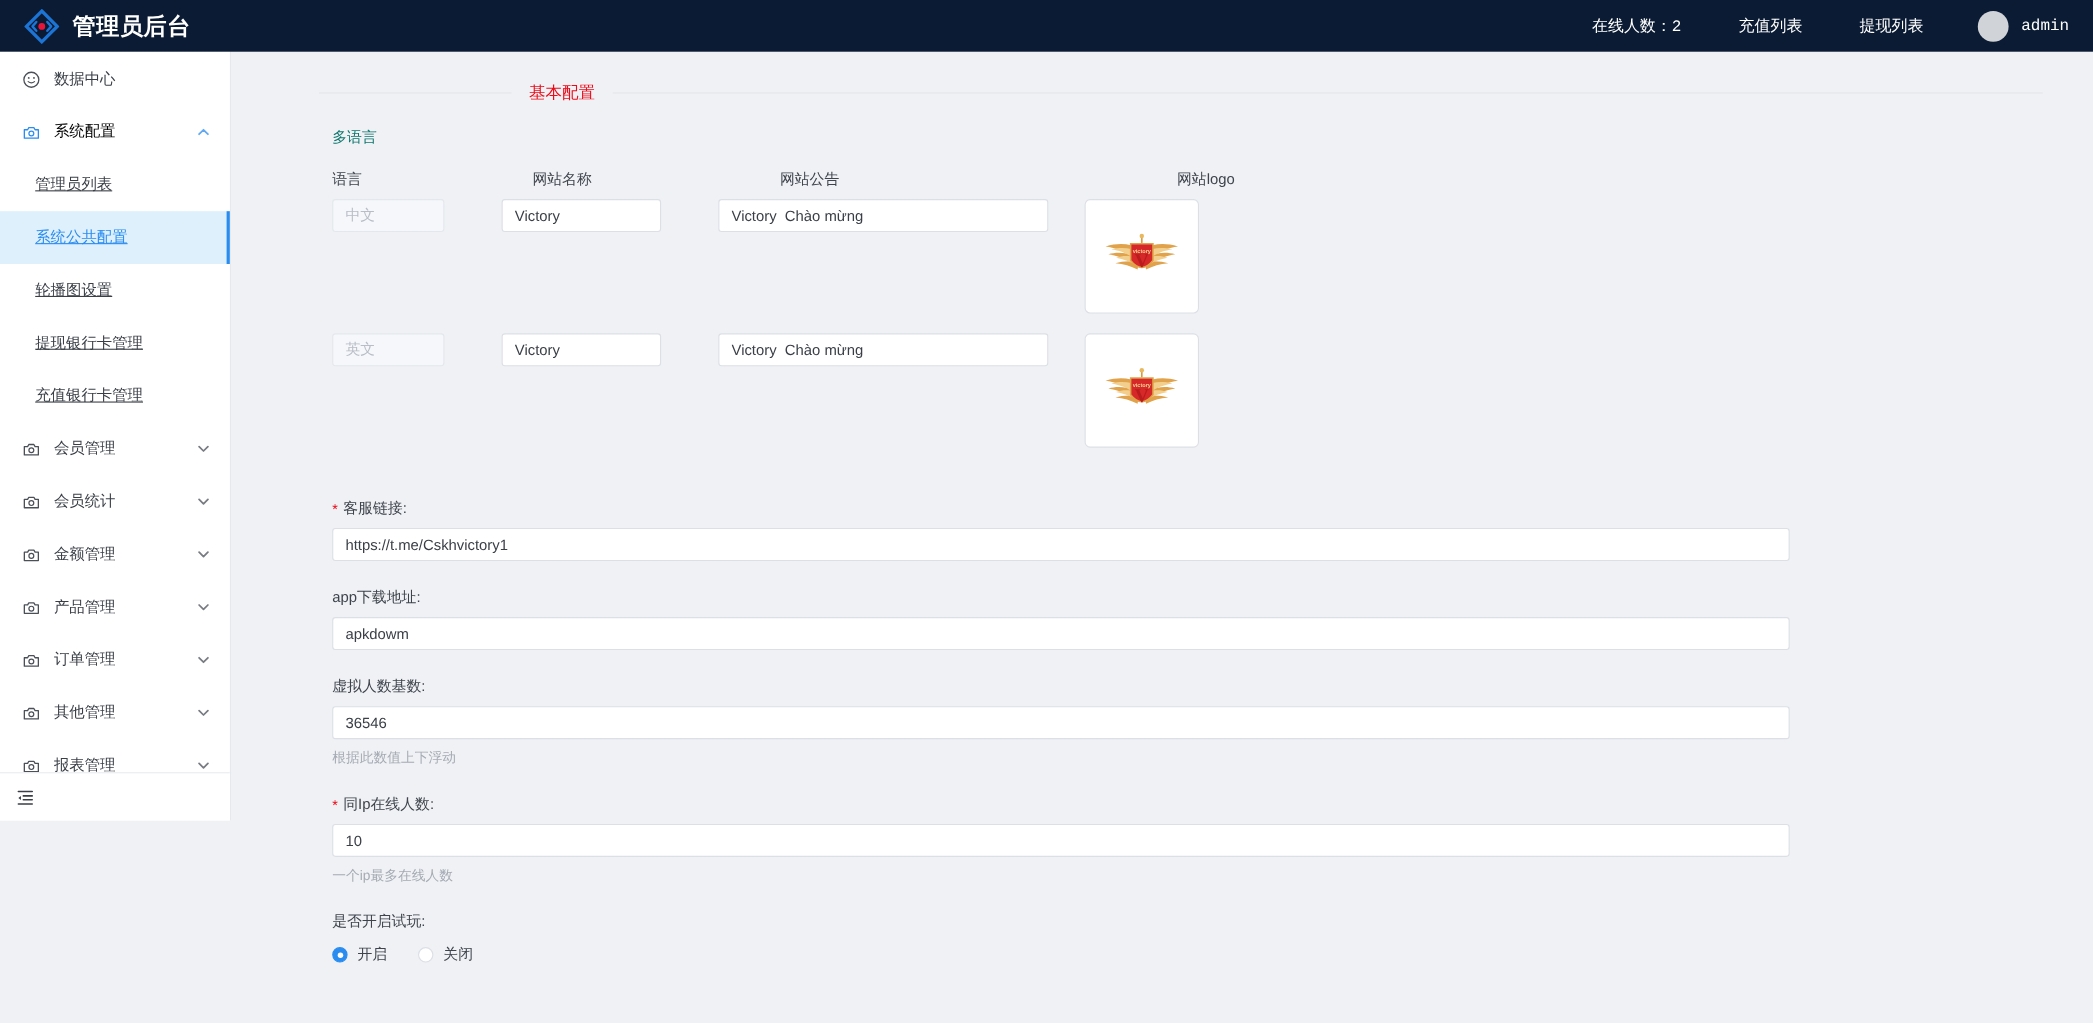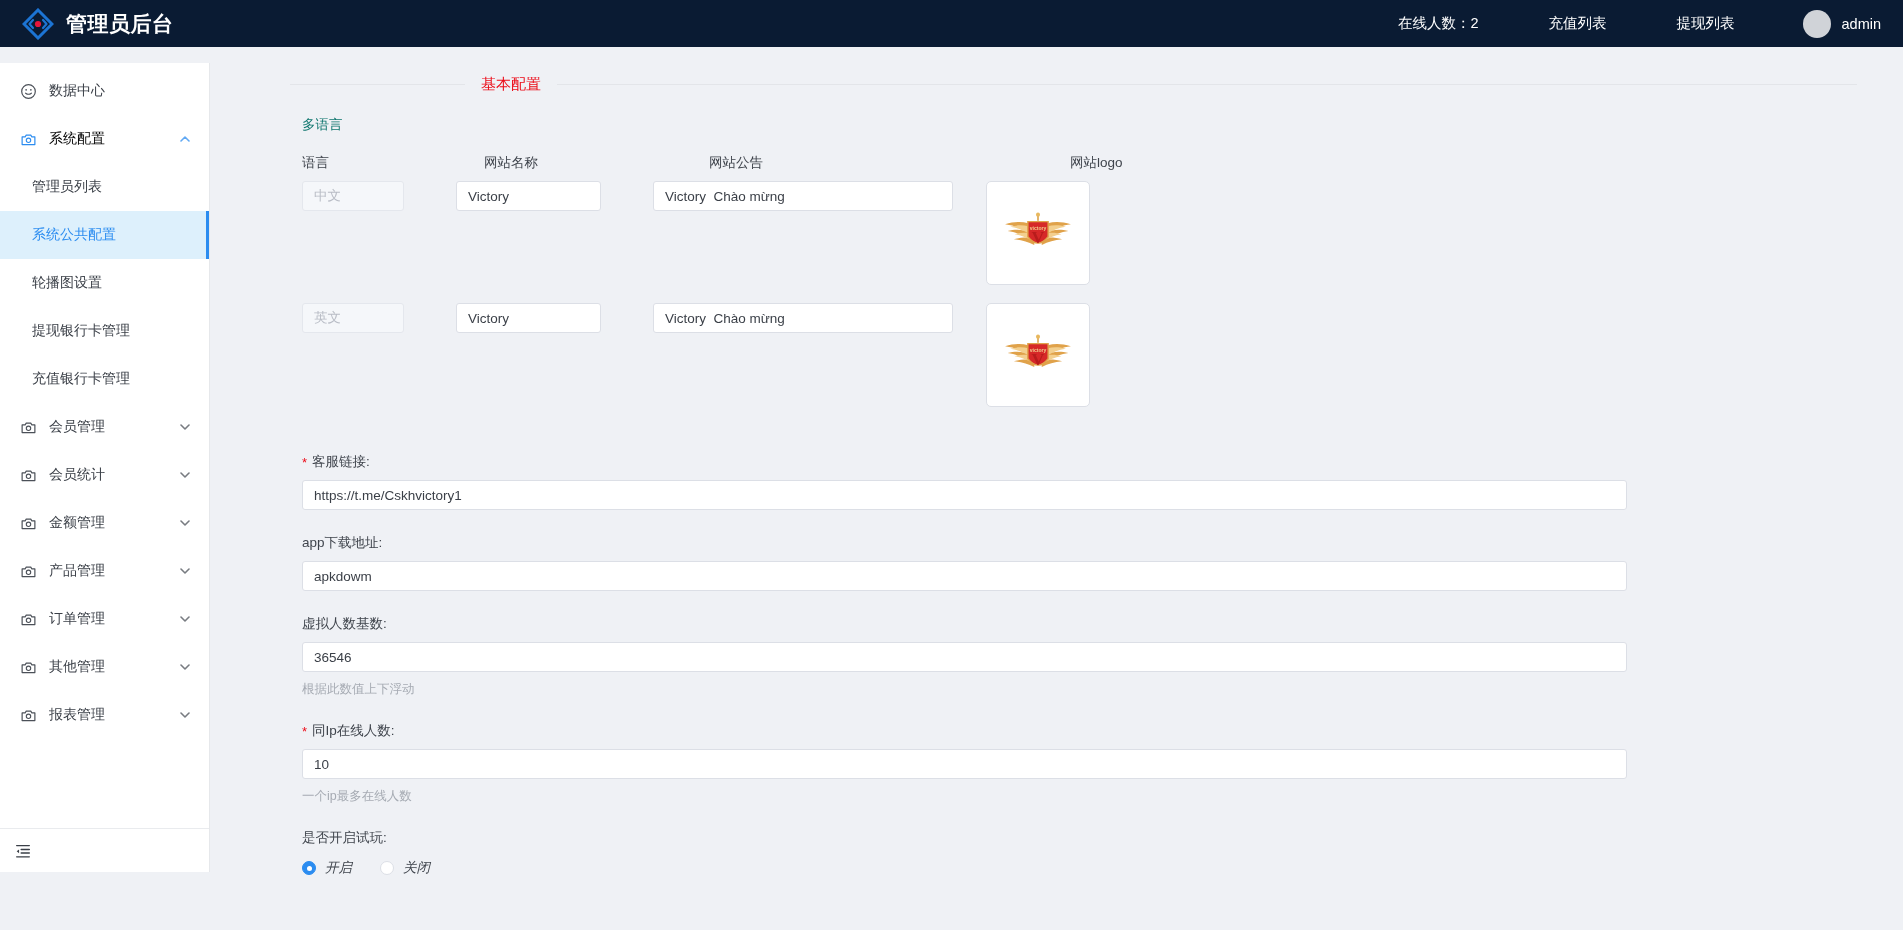--- a/index.html
+++ b/index.html
@@ -19,41 +19,41 @@
     z-index: 20;
   }
   .brand { display: flex; align-items: center; padding-left: 22px; width: 210px; }
   .brand-logo { width: 32px; height: 32px; flex: 0 0 32px; }
   .brand-title {
     color: #ffffff; font-size: 21px; font-weight: bold;
     margin-left: 12px; letter-spacing: 0.5px; white-space: nowrap;
   }
   .header-right {
     margin-left: auto; display: flex; align-items: center;
-    padding-right: 22px; gap: 18px; height: 100%;
+    padding-right: 22px; gap: 0px; height: 100%; font-family: Liberation Mono, monospace;
   }
   .hdr-item {
     color: #ffffff; font-size: 14.5px; white-space: nowrap;
     padding: 0 26px; height: 100%; display: flex; align-items: center;
     cursor: pointer;
   }
   .hdr-user {
     display: flex; align-items: center; gap: 11px;
     padding-left: 24px; height: 100%; cursor: pointer;
   }
   .avatar {
     width: 28px; height: 28px; border-radius: 50%;
     background: #d0d3d8; flex: 0 0 28px;
   }
   .hdr-username { color: #ffffff; font-size: 14.5px; text-align: right; }
 
   
   .sidebar {
-    position: absolute; top: 63px; left: 0;
-    width: 210px; height: 809px;
+    position: absolute; top: 44px; left: 0;
+    width: 210px; height: 702px;
     background: #ffffff;
     border-right: 1px solid #e6e8eb;
     overflow: hidden;
   }
   .menu { padding-top: 4px; }
   .menu-item {
     display: flex; align-items: center;
     height: 48px; padding: 0 18px 0 20px;
     font-size: 14px; color: #3a3f47;
     cursor: pointer; position: relative;
@@ -64,21 +64,21 @@
   }
   .menu-item .mi-label { flex: 1; white-space: nowrap; }
   .menu-item .mi-arrow { width: 12px; height: 12px; flex: 0 0 12px; opacity: .75; }
   .menu-item.expanded { color: #2b8cf0; }
   .menu-item.expanded .mi-label { color: #000000; }
 
   .submenu-item {
     display: flex; align-items: center;
     height: 48px; padding-left: 32px;
     font-size: 14px; color: #3a3f47;
-    cursor: pointer; position: relative;
+    cursor: pointer; position: relative; text-decoration: underline;
   }
   .submenu-item.active {
     background: #ddf0fc; color: #2b8cf0;
   }
   .submenu-item.active::after {
     content: ""; position: absolute; right: 0; top: 0;
     width: 3px; height: 100%; background: #2b8cf0;
   }
 
   .sidebar-footer {
@@ -161,21 +161,21 @@
   .radio-dot {
     width: 14px; height: 14px; border-radius: 50%;
     border: 1px solid #dcdfe6; background: #fff;
     margin-right: 9px; flex: 0 0 14px;
     display: flex; align-items: center; justify-content: center;
   }
   .radio-opt.checked .radio-dot { border-color: #2b8cf0; background: #2b8cf0; }
   .radio-opt.checked .radio-dot::after {
     content: ""; width: 5px; height: 5px; border-radius: 50%; background: #fff;
   }
-  .radio-text { font-size: 13.5px; color: #3f444c; font-style: italic; }
+  .radio-text { font-size: 13.5px; color: #3f444c; }
   .radio-opt.checked .radio-text { color: #3f444c; }
 
   .sp-28 { height: 28px; }
   .sp-18 { height: 18px; }
 </style>
 </head>
 <body>
 
 <div class="header">
   <div class="brand">

